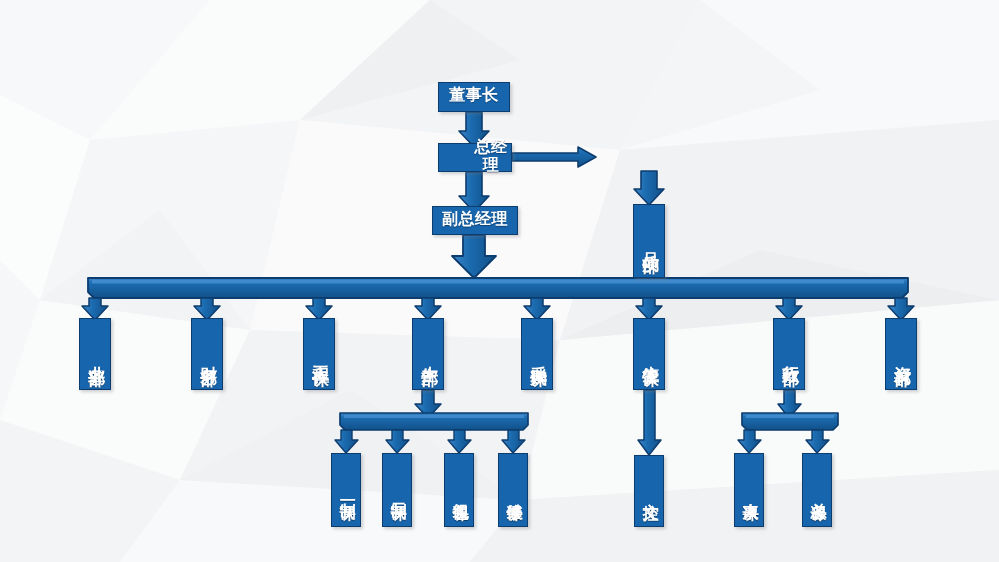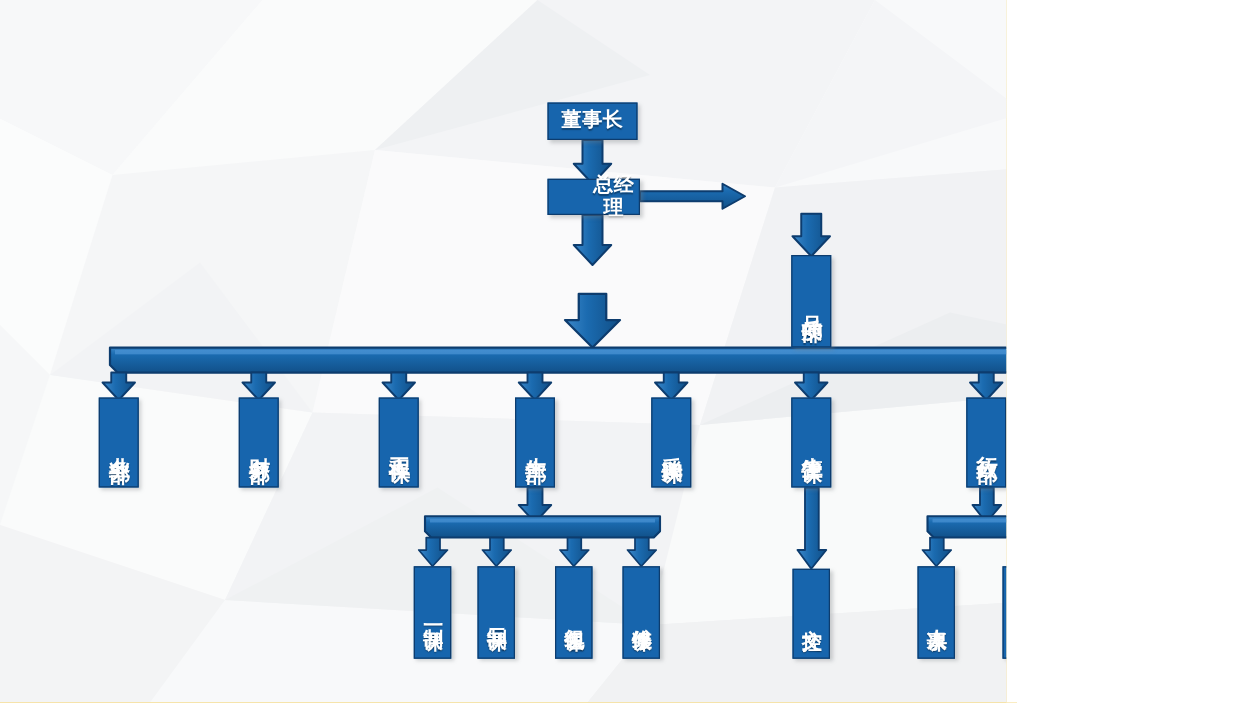--- a/index.html
+++ b/index.html
@@ -2,25 +2,25 @@
 <html><head>
 <meta charset="utf-8">
 <style>
   html, body {
     margin: 0;
     padding: 0;
     background: #ffffff;
   }
   #stage {
     position: relative;
-    width: 805px;
+    width: 999px;
     height: 562px;
     overflow: hidden;
-    font-family: Liberation Sans, sans-serif;
-    background: #eab308;
+    font-family: Liberation Mono, monospace;
+    background: #fdba74;
   }
   
   #bg {
     position: absolute;
     inset: 0;
     width: 999px;
     height: 562px;
     display: block;
   }
 
@@ -181,20 +181,21 @@
       <path d="M744,430 L755,430 L755,440 L761,440 L749,453 L738,440 L744,440 Z" fill="url(#stemG)" stroke="#0d3c6e" stroke-width="1.4" stroke-linejoin="round"></path>
       <path d="M812,430 L823,430 L823,440 L829,440 L817,453 L806,440 L812,440 Z" fill="url(#stemG)" stroke="#0d3c6e" stroke-width="1.4" stroke-linejoin="round"></path>
     </g>
   </svg>
 
   <div class="node horiz" style="left:438px; top:82px; width:72px; height:30px;">董事长</div>
 
   <div class="node horiz" style="left:438px; top:143px; width:74px; height:29px;padding-left:32px;">总经理</div>
 
 
+  <div class="node horiz" style="left:432px; top:206px; width:86px; height:29px;">副总经理</div>
 
   <div class="node vert" style="left:633px; top:204px; width:32px; height:74px;">品质部</div>
 
   <div class="node vert" style="left:79px; top:318px; width:32px; height:72px;">业务部</div>
   <div class="node vert" style="left:191px; top:318px; width:32px; height:72px;">财务部</div>
   <div class="node vert" style="left:303px; top:318px; width:32px; height:72px;">工程课</div>
   <div class="node vert" style="left:412px; top:318px; width:32px; height:72px;">生产部</div>
   <div class="node vert" style="left:521px; top:318px; width:32px; height:72px;">采购课</div>
   <div class="node vert" style="left:633px; top:318px; width:32px; height:72px;">生管课</div>
   <div class="node vert" style="left:773px; top:318px; width:32px; height:72px;">行政部</div>

